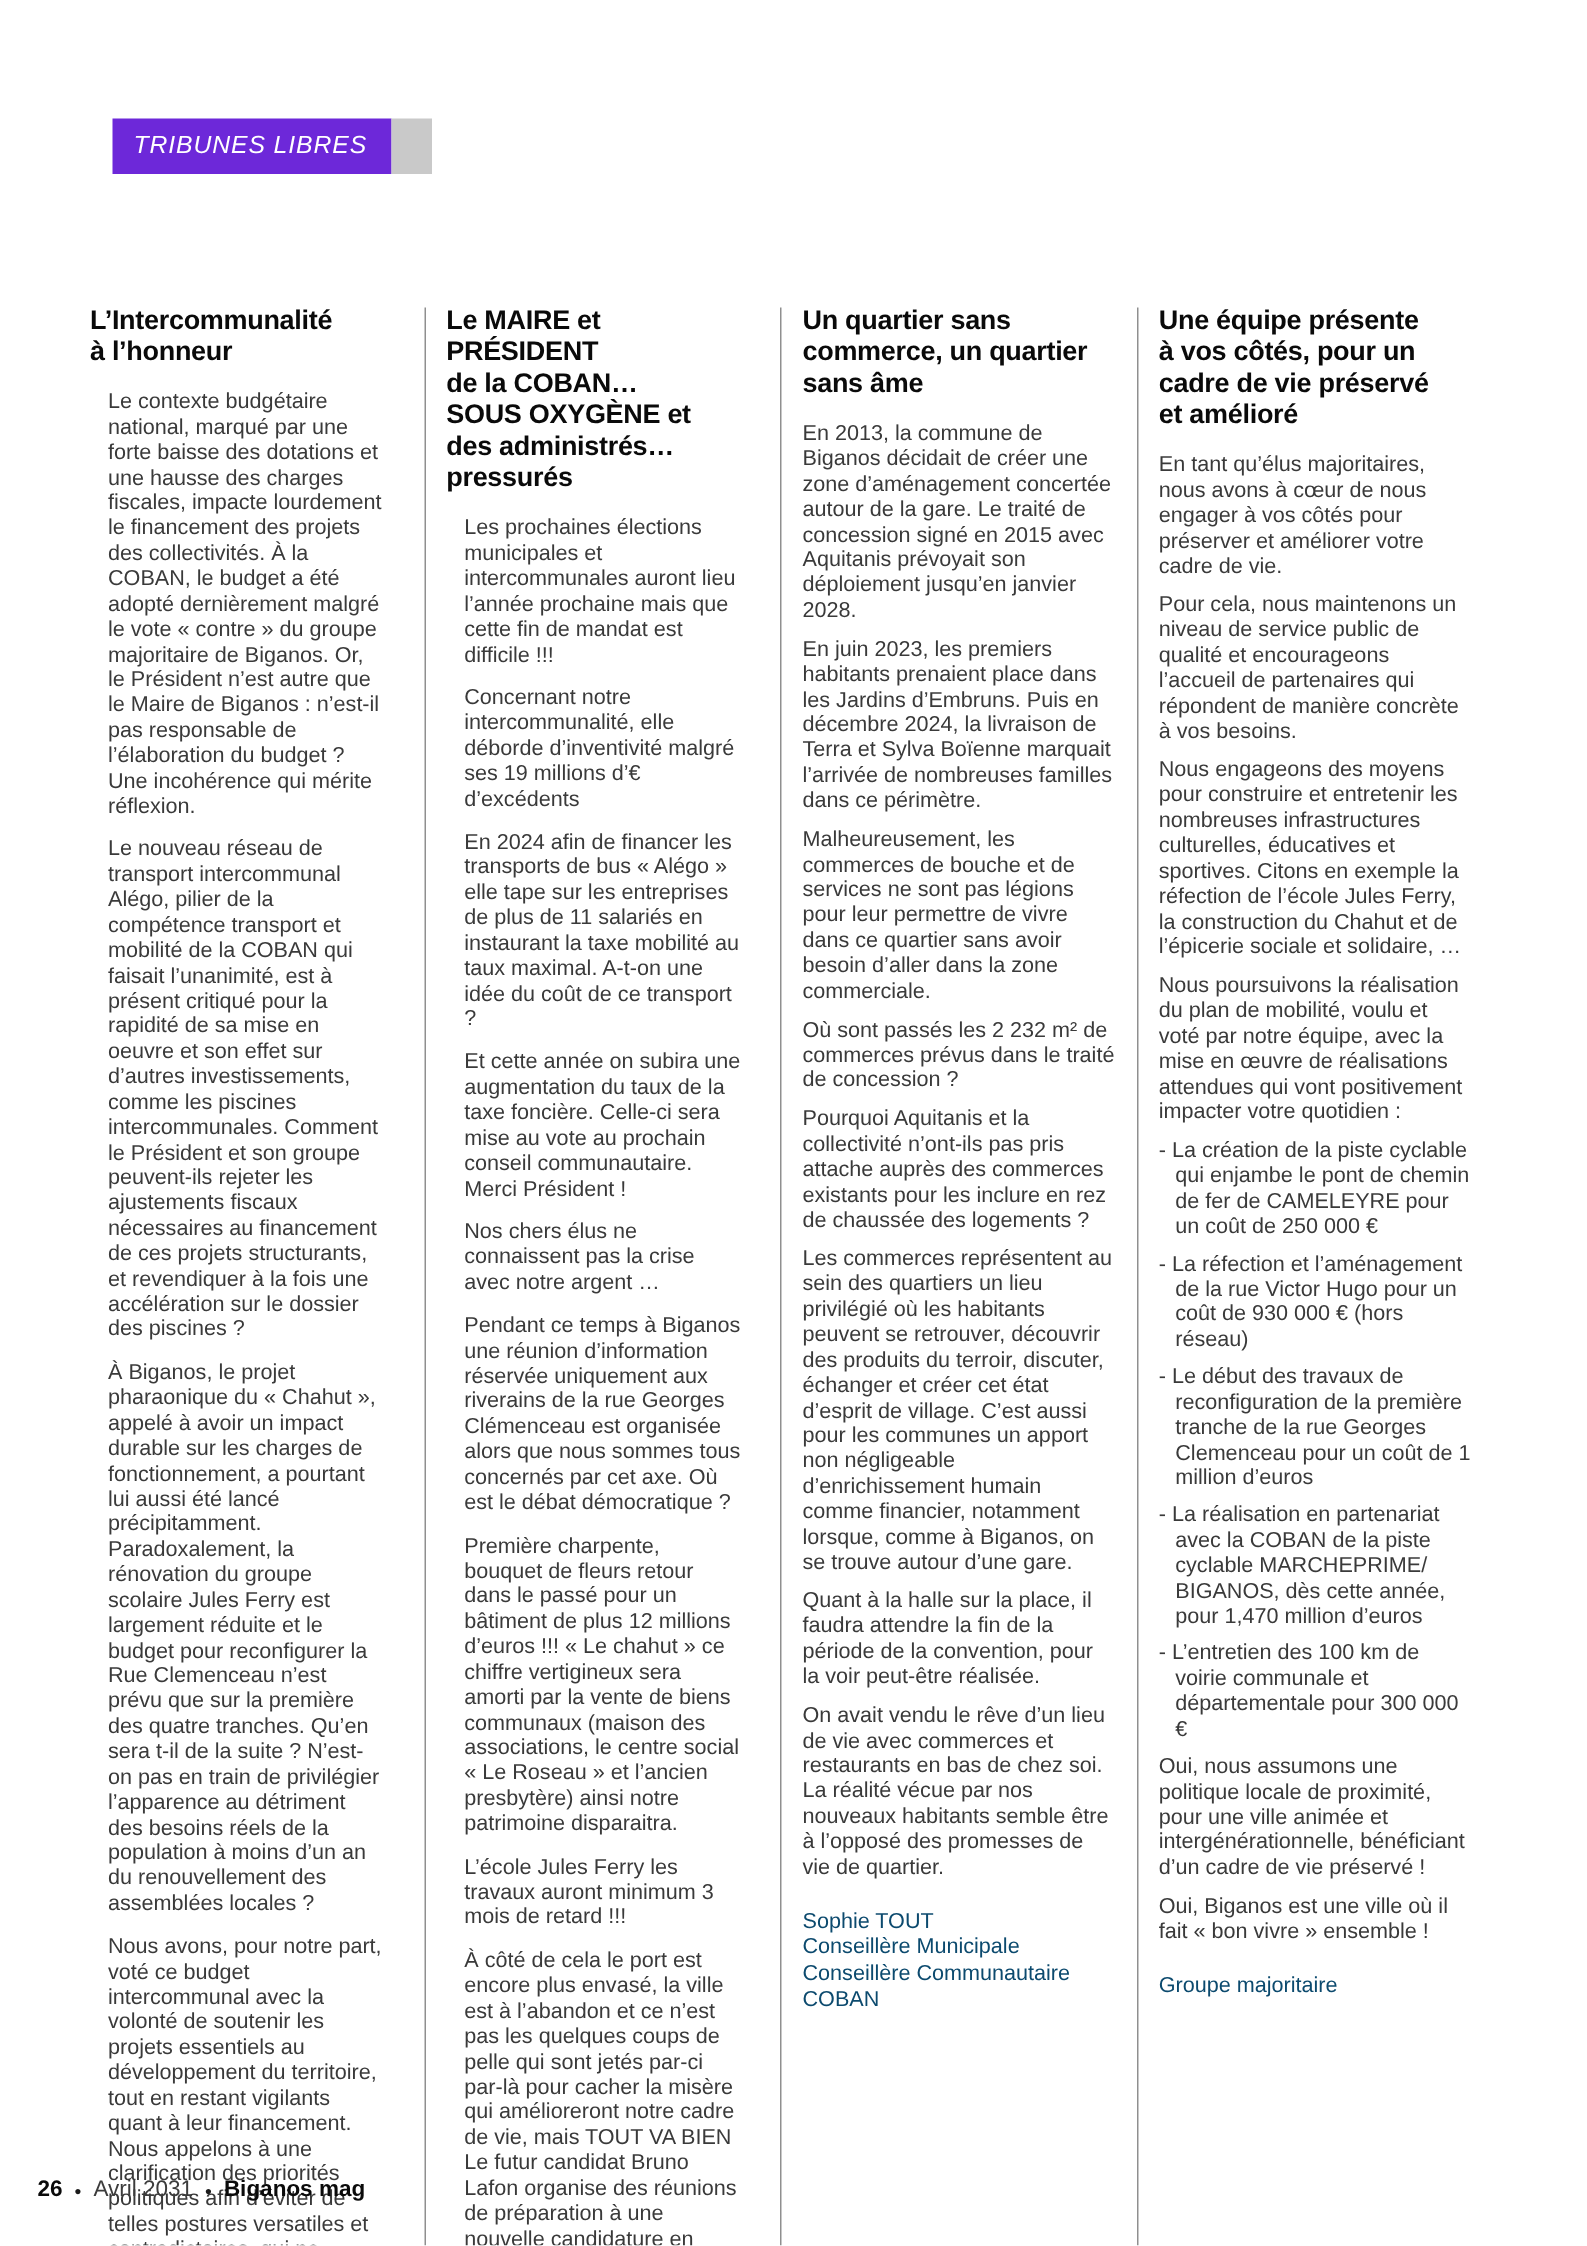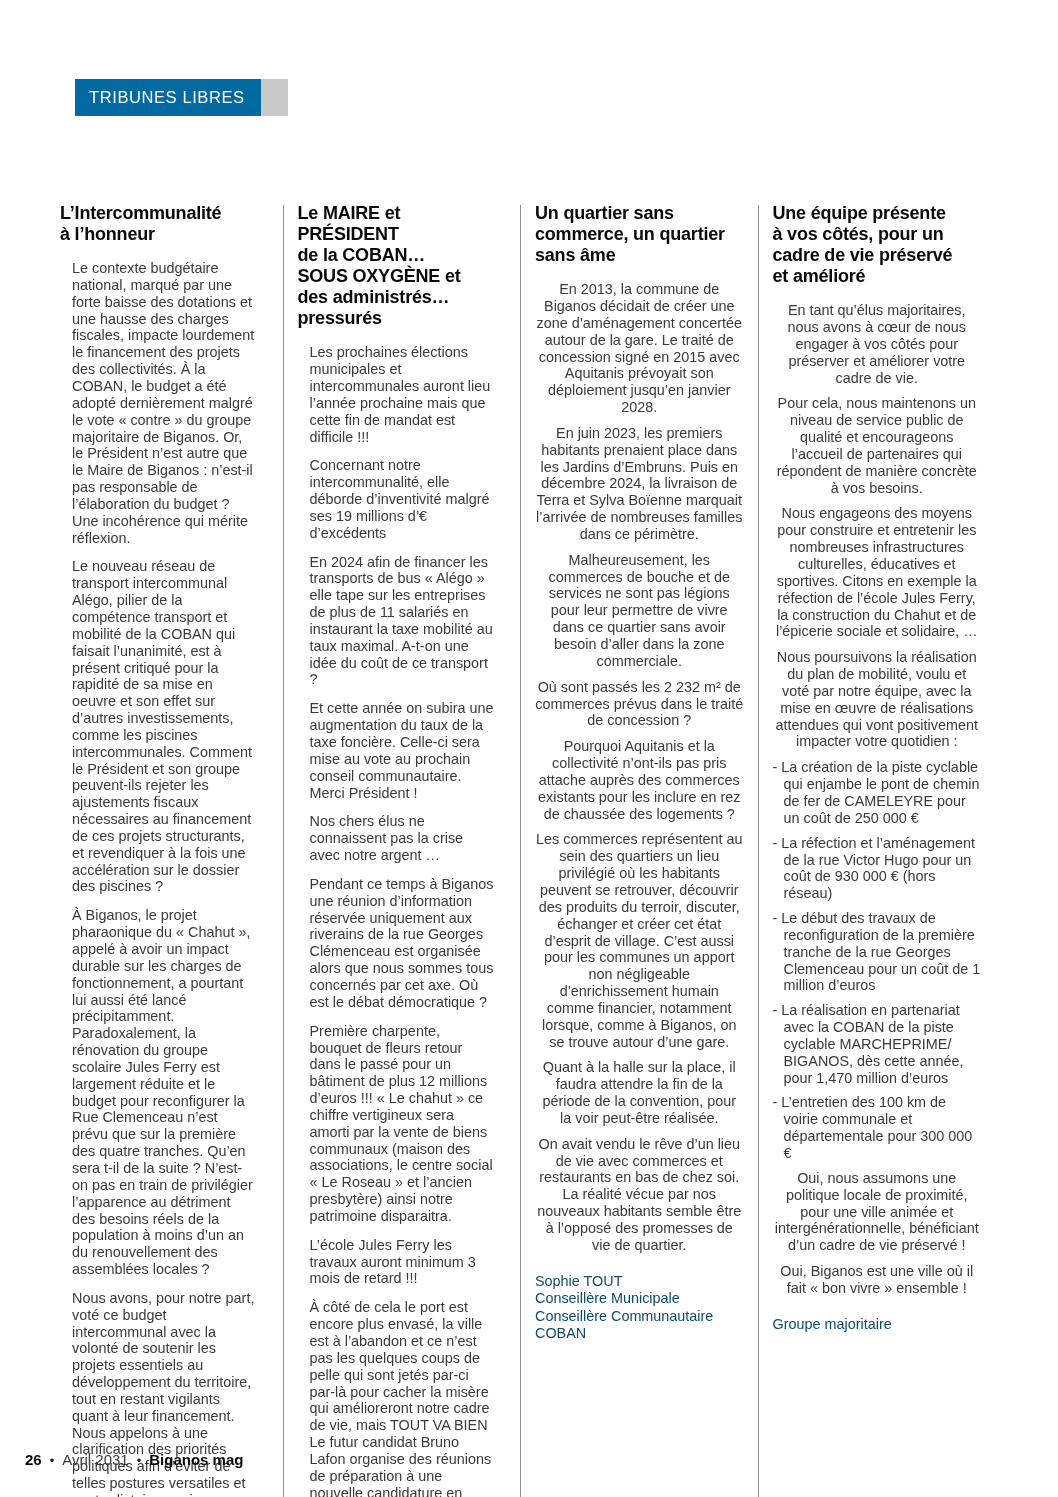--- a/index.html
+++ b/index.html
@@ -8,41 +8,42 @@
     width:1058px;height:1497px;
     background:#ffffff;
     font-family:"Liberation Sans", sans-serif;
     overflow:hidden;
   }
   .header{
     position:absolute;left:75px;top:79px;
     display:flex;align-items:stretch;height:37px;
   }
   .badge{
-    background:#0369a1;color:#ffffff;
+    background:#6d28d9;color:#ffffff;
     display:flex;align-items:center;
     padding:0 16px 0 14px;
     font-size:16.5px;letter-spacing:0.6px;
     font-weight:400;
+    font-style:italic;
   }
   .badge-square{width:27px;height:37px;background:#c9c9c9;}
   .cols{
     position:absolute;left:60px;top:203px;width:921px;
     display:flex;align-items:stretch;
   }
   .col{flex:1 1 0;min-width:0;}
   .sep{width:1px;background:#8f8f8f;margin:2px 14px 80px 14px;}
   .col-title{
     font-size:18px;line-height:1.17;font-weight:bold;color:#0a0a0a;
     margin:0 0 15px 0;white-space:pre-line;letter-spacing:-0.2px;
   }
   .para,.li{
     font-size:14.4px;line-height:1.17;color:#3a3a3a;margin:12px;
   }
-  .col.spaced .para{margin:0 0 9px 0;text-align:center;}
+  .col.spaced .para{margin:0 0 9px 0;}
   .col.spaced .li{margin:0 0 8px 0;}
   .li{padding-left:11px;text-indent:-11px;}
   .signature{
     margin-top:19px;font-weight:normal;color:#0c4a6e;
     font-size:14.4px;line-height:1.22;
   }
   .footer{
     position:absolute;left:25px;top:1451px;
     font-size:15px;display:flex;align-items:flex-end;gap:8px;color:#1a1a1a;
   }

